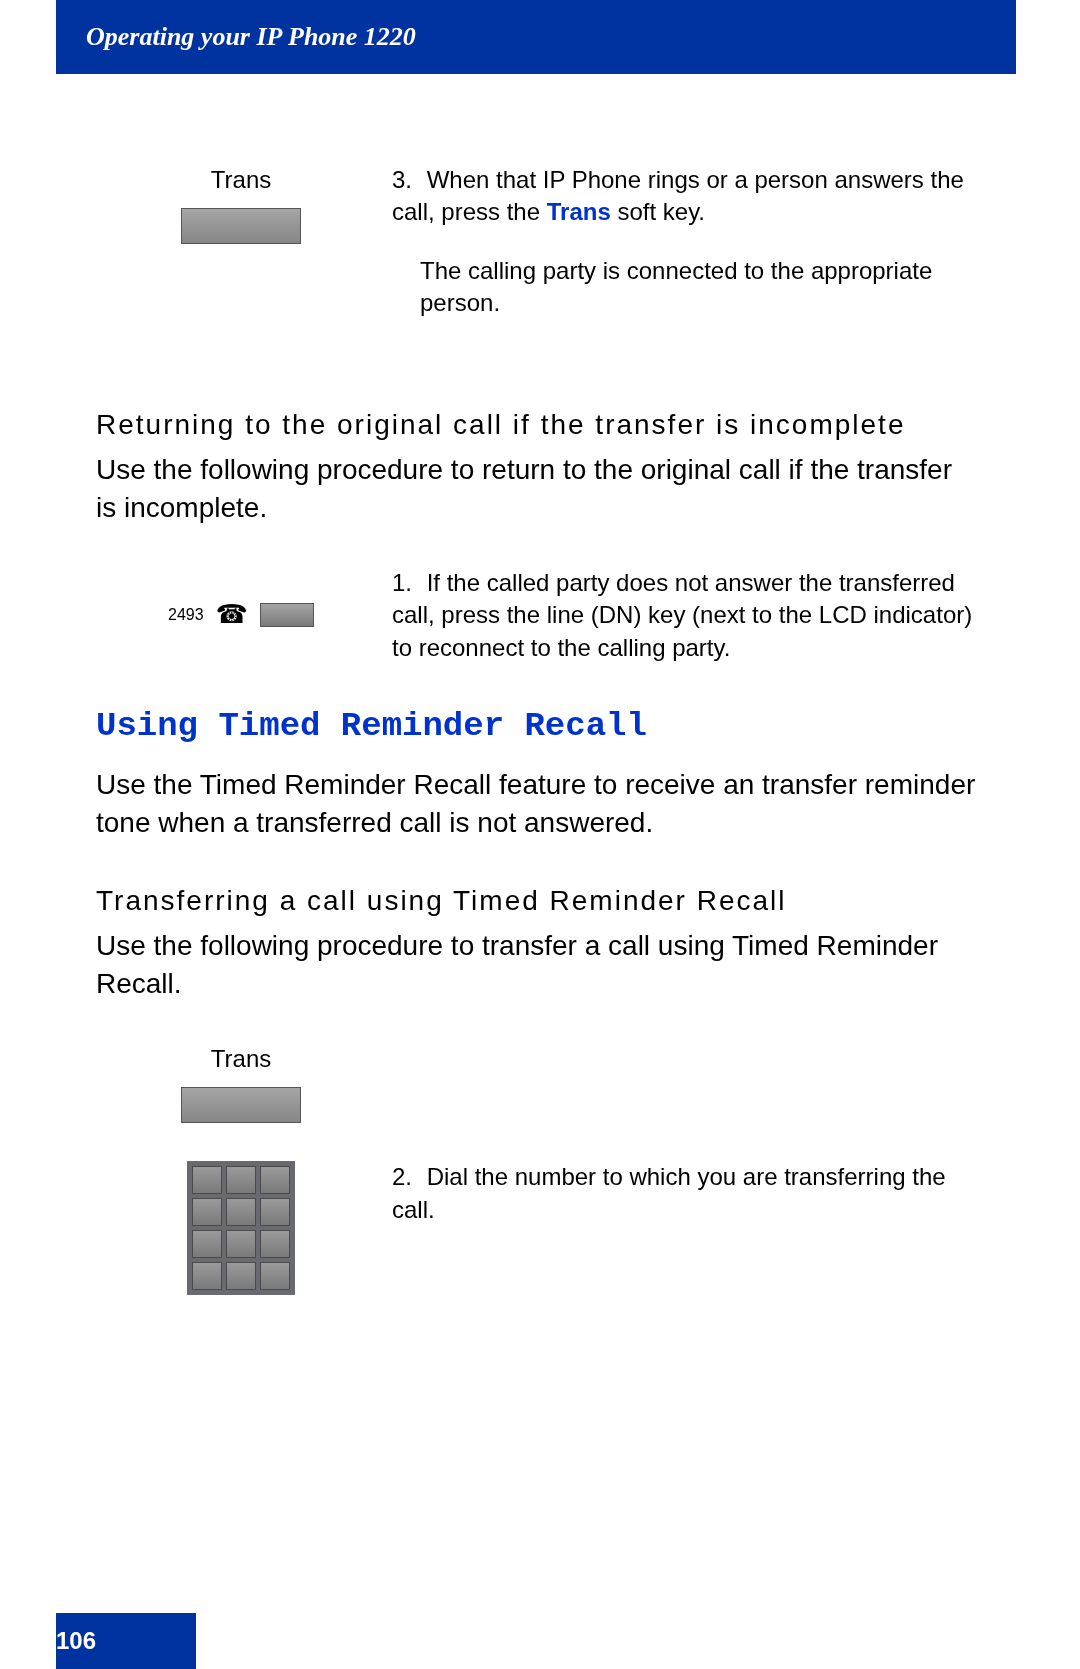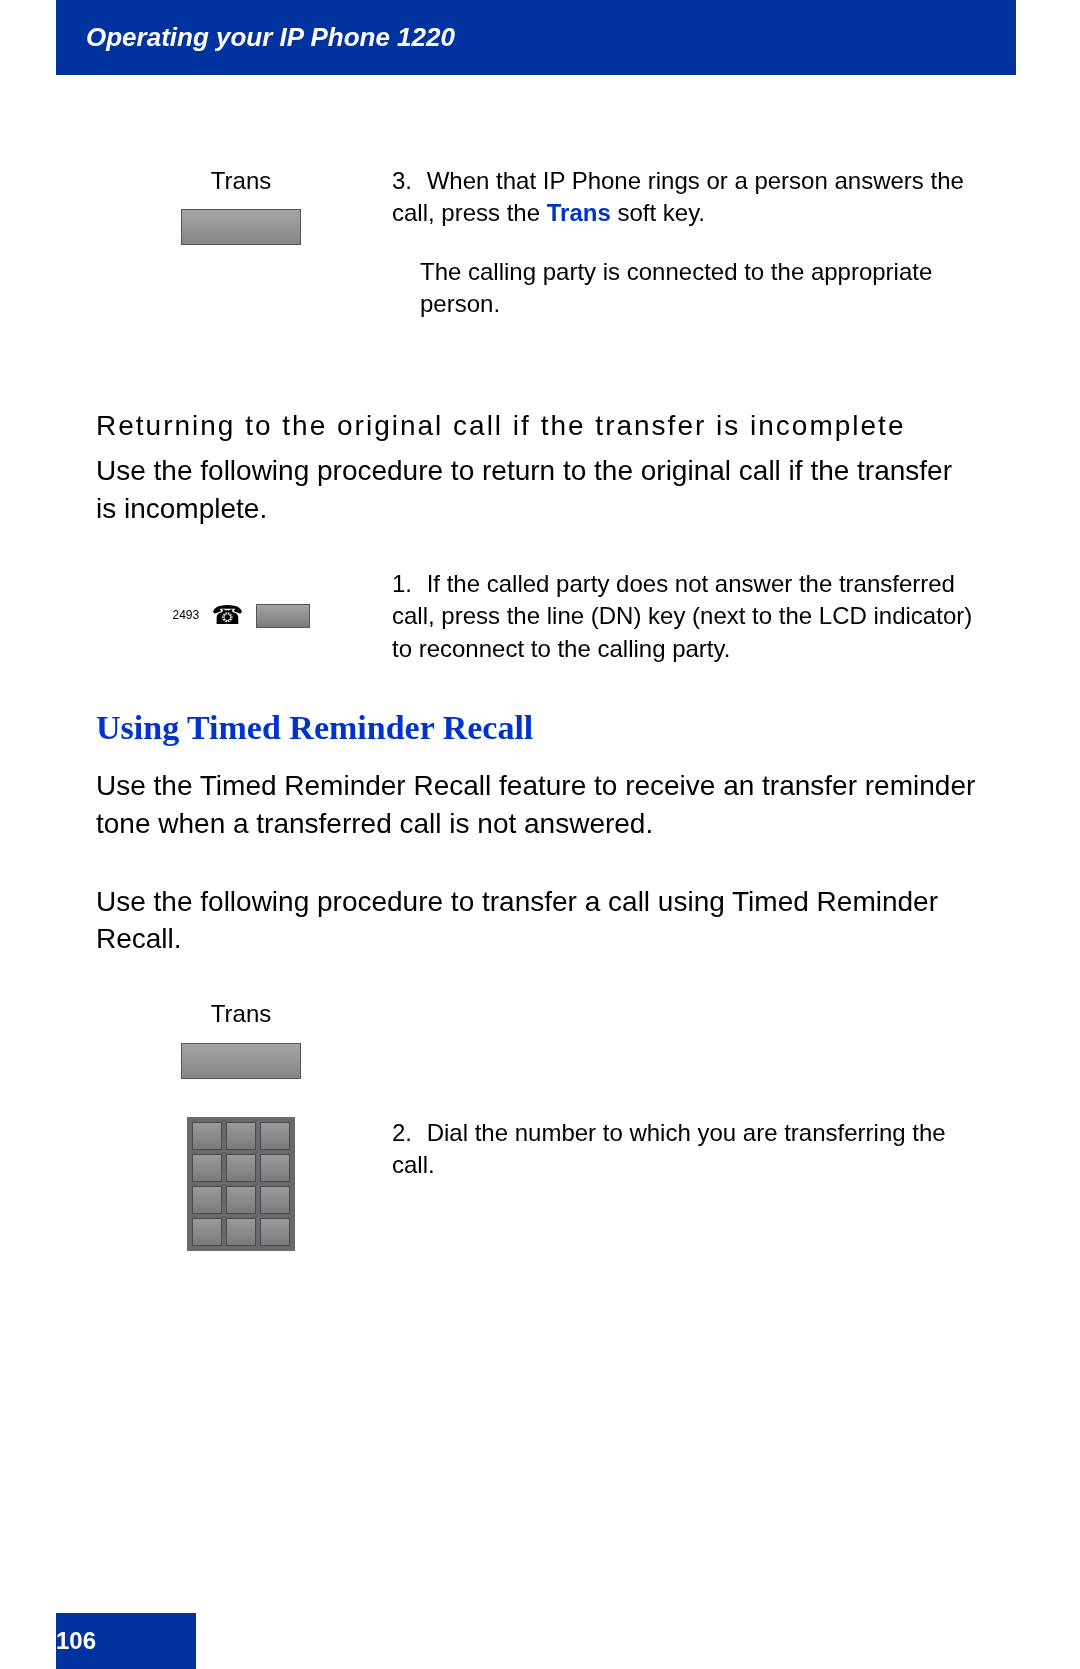--- a/index.html
+++ b/index.html
@@ -19,21 +19,21 @@
     height: 1669px;
     background: #fff;
   }
   .header-bar {
     background: #0033a0;
     color: #fff;
     padding: 22px 30px 22px 30px;
     font-weight: bold;
     font-size: 26px;
     font-style: italic;
-    font-family: Liberation Sans, sans-serif;
+    font-family: Liberation Serif, serif;
   }
   .content {
     padding: 90px 40px 0 40px;
     font-size: 24px;
     line-height: 1.35;
   }
   .row {
     display: flex;
     margin-bottom: 60px;
   }
@@ -62,21 +62,21 @@
     border: 1px solid #555;
   }
   .line-key {
     display: flex;
     align-items: center;
     justify-content: center;
     gap: 12px;
     margin-top: 30px;
   }
   .line-key .ext {
-    font-size: 12px;
+    font-size: 16px;
     font-family: Arial, sans-serif;
   }
   .phone-glyph {
     font-size: 26px;
   }
   .line-key-btn {
     width: 54px;
     height: 24px;
     background: linear-gradient(to bottom, #a5a5a5, #7a7a7a);
     border: 1px solid #555;
@@ -109,21 +109,21 @@
   }
   .body-text {
     font-size: 28px;
     line-height: 1.35;
     margin-bottom: 40px;
   }
   .section-heading {
     color: #0033cc;
     font-size: 34px;
     font-weight: bold;
-    font-family: Liberation Serif, serif;
+    font-family: Liberation Mono, monospace;
     margin-top: 40px;
     margin-bottom: 16px;
   }
   .blue-bold {
     color: #0033cc;
     font-weight: bold;
   }
   .footer {
     position: absolute;
     bottom: 0;
@@ -180,20 +180,21 @@
         <p>
           <span class="step-num">1.</span>
           <span>If the called party does not answer the transferred call, press the line (DN) key (next to the LCD indicator) to reconnect to the calling party.</span>
         </p>
       </div>
     </div>
 
     <div class="section-heading">Using Timed Reminder Recall</div>
     <div class="body-text">Use the Timed Reminder Recall feature to receive an transfer reminder tone when a transferred call is not answered.</div>
 
+    <div class="sub-heading">Transferring a call using Timed Reminder Recall</div>
     <div class="body-text">Use the following procedure to transfer a call using Timed Reminder Recall.</div>
 
     <div class="row" style="margin-bottom:30px;">
       <div class="col-left">
         <div class="soft-key-label">Trans</div>
         <div class="soft-key-btn"></div>
       </div>
     </div>
 
     <div class="row">

